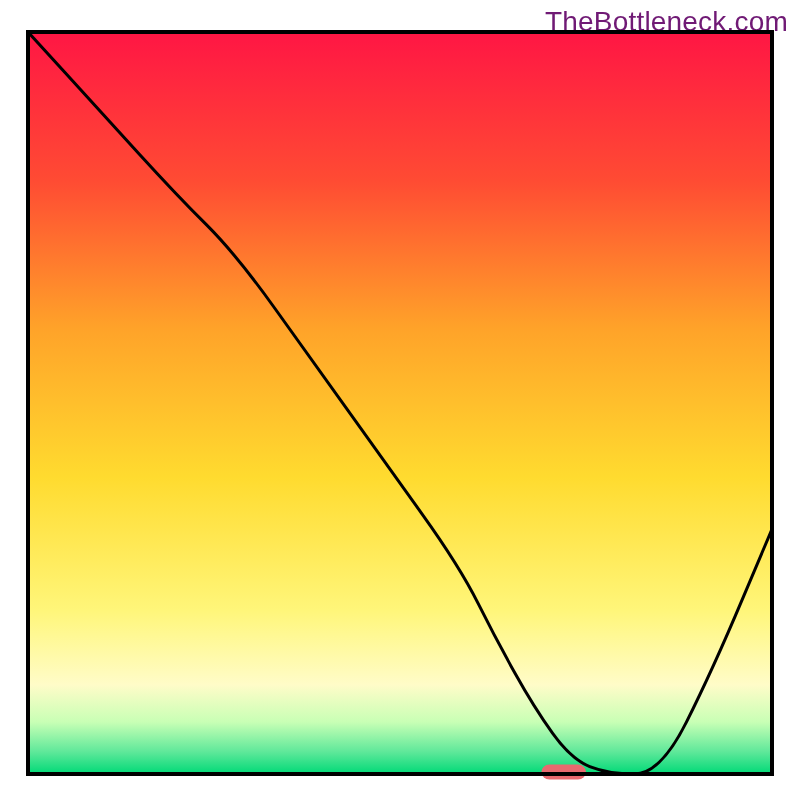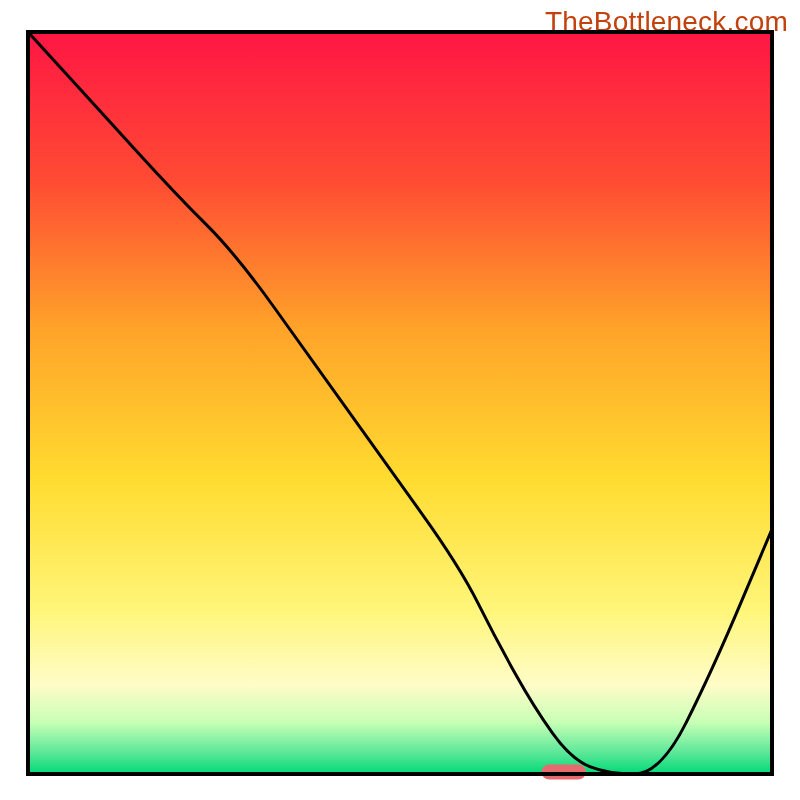--- a/index.html
+++ b/index.html
@@ -13,21 +13,21 @@
   }
   .canvas {
     position: relative;
     width: 800px;
     height: 800px;
   }
   .watermark {
     position: absolute;
     top: 6px;
     right: 12px;
-    color: #c2410c;
+    color: #701a75;
     font-size: 28px;
     letter-spacing: 0.2px;
     font-weight: 400;
   }
   svg {
     position: absolute;
     top: 0;
     left: 0;
   }
 </style>

